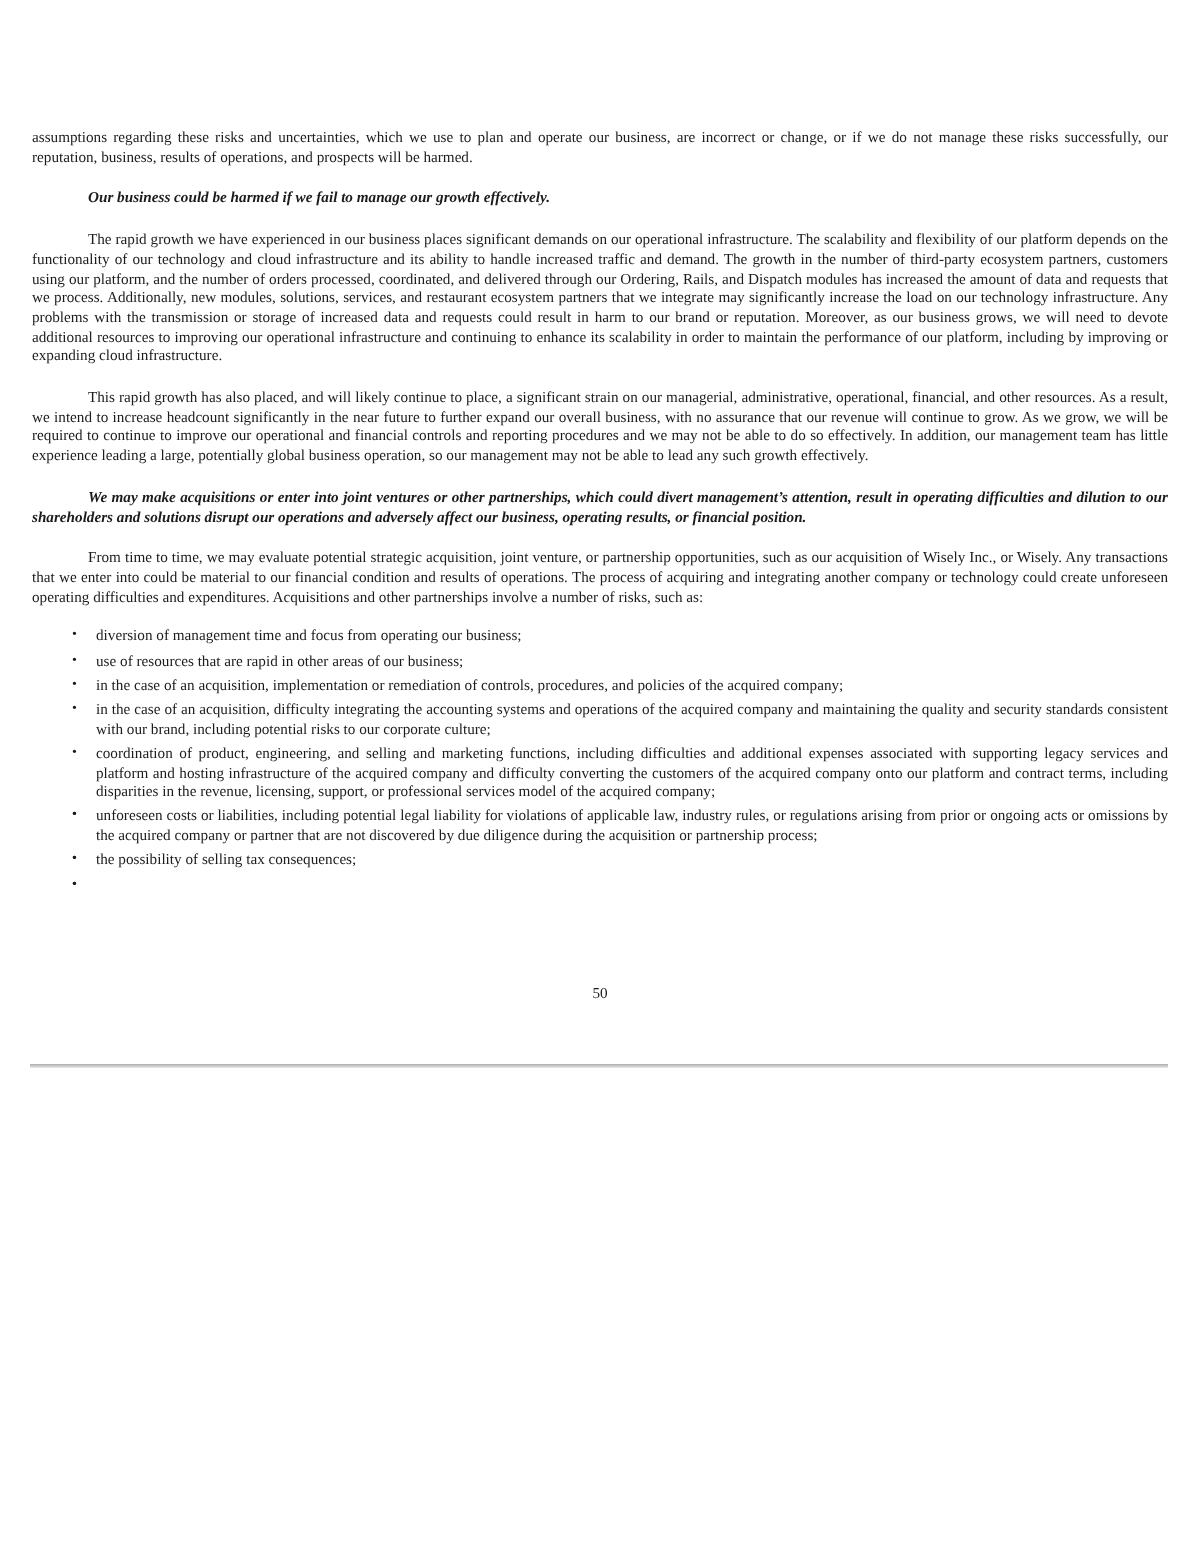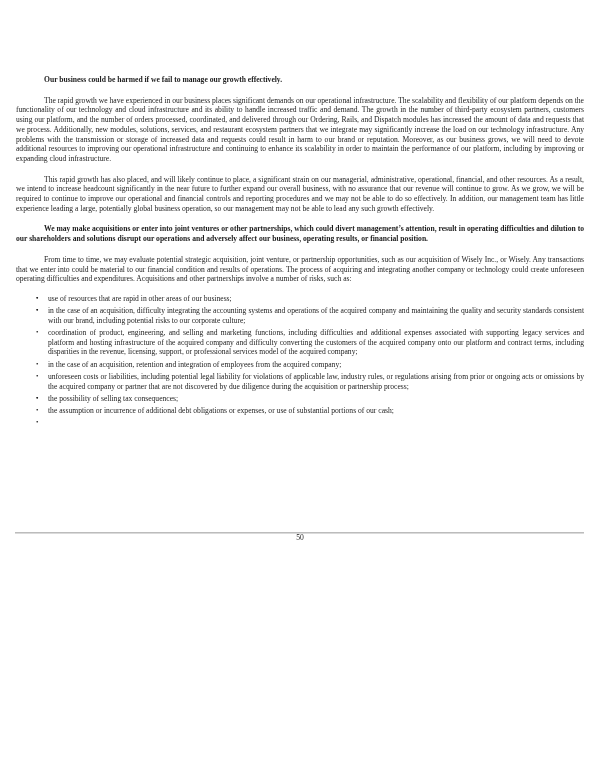--- a/index.html
+++ b/index.html
@@ -33,20 +33,21 @@
     text-align: justify;
   }
   .block {
     margin-top: 11px;
   }
   .indent {
     text-indent: 28px;
   }
   .heading {
     font-weight: bold;
+    font-style: italic;
   }
   .bullets {
     margin-top: 10px;
   }
   .bullet-item {
     position: relative;
     padding-left: 32px;
     margin-top: 2.5px;
     font-size: 7.6px;
     line-height: 9.7px;
@@ -54,21 +55,21 @@
   }
   .bullet-marker {
     position: absolute;
     left: 20px;
     top: 0;
     font-size: 7px;
     line-height: 9.7px;
   }
   .page-number {
     position: absolute;
-    top: 533px;
+    top: 492px;
     left: 0;
     width: 100%;
     text-align: center;
     font-size: 7.6px;
     line-height: 9.7px;
   }
   .footer-rule {
     position: absolute;
     top: 532px;
     left: 15px;
@@ -76,68 +77,69 @@
     height: 2px;
     background: linear-gradient(to bottom, #adadad, #e9e9e9);
   }
 </style>
 </head>
 <body>
 
 <div class="page">
   <div class="content">
 
+    <p class="para">assumptions regarding these risks and uncertainties, which we use to plan and operate our business, are incorrect or change, or if we do not manage these risks successfully, our reputation, business, results of operations, and prospects will be harmed.</p>
 
     <p class="para block indent heading">Our business could be harmed if we fail to manage our growth effectively.</p>
 
     <p class="para block indent">The rapid growth we have experienced in our business places significant demands on our operational infrastructure. The scalability and flexibility of our platform depends on the functionality of our technology and cloud infrastructure and its ability to handle increased traffic and demand. The growth in the number of third-party ecosystem partners, customers using our platform, and the number of orders processed, coordinated, and delivered through our Ordering, Rails, and Dispatch modules has increased the amount of data and requests that we process. Additionally, new modules, solutions, services, and restaurant ecosystem partners that we integrate may significantly increase the load on our technology infrastructure. Any problems with the transmission or storage of increased data and requests could result in harm to our brand or reputation. Moreover, as our business grows, we will need to devote additional resources to improving our operational infrastructure and continuing to enhance its scalability in order to maintain the performance of our platform, including by improving or expanding cloud infrastructure.</p>
 
     <p class="para block indent">This rapid growth has also placed, and will likely continue to place, a significant strain on our managerial, administrative, operational, financial, and other resources. As a result, we intend to increase headcount significantly in the near future to further expand our overall business, with no assurance that our revenue will continue to grow. As we grow, we will be required to continue to improve our operational and financial controls and reporting procedures and we may not be able to do so effectively. In addition, our management team has little experience leading a large, potentially global business operation, so our management may not be able to lead any such growth effectively.</p>
 
     <p class="para block indent heading">We may make acquisitions or enter into joint ventures or other partnerships, which could divert management’s attention, result in operating difficulties and dilution to our shareholders and solutions disrupt our operations and adversely affect our business, operating results, or financial position.</p>
 
     <p class="para block indent">From time to time, we may evaluate potential strategic acquisition, joint venture, or partnership opportunities, such as our acquisition of Wisely Inc., or Wisely. Any transactions that we enter into could be material to our financial condition and results of operations. The process of acquiring and integrating another company or technology could create unforeseen operating difficulties and expenditures. Acquisitions and other partnerships involve a number of risks, such as:</p>
 
     <div class="bullets">
       <div class="bullet-item">
         <span class="bullet-marker">•</span>
+        <span>diversion of management time and focus from operating our business;</span>
       </div>
       <div class="bullet-item">
         <span class="bullet-marker">•</span>
         <span>use of resources that are rapid in other areas of our business;</span>
       </div>
       <div class="bullet-item">
         <span class="bullet-marker">•</span>
+        <span>in the case of an acquisition, implementation or remediation of controls, procedures, and policies of the acquired company;</span>
       </div>
       <div class="bullet-item">
         <span class="bullet-marker">•</span>
         <span>in the case of an acquisition, difficulty integrating the accounting systems and operations of the acquired company and maintaining the quality and security standards consistent with our brand, including potential risks to our corporate culture;</span>
       </div>
       <div class="bullet-item">
         <span class="bullet-marker">•</span>
         <span>coordination of product, engineering, and selling and marketing functions, including difficulties and additional expenses associated with supporting legacy services and platform and hosting infrastructure of the acquired company and difficulty converting the customers of the acquired company onto our platform and contract terms, including disparities in the revenue, licensing, support, or professional services model of the acquired company;</span>
       </div>
       <div class="bullet-item">
         <span class="bullet-marker">•</span>
-        <span>in the case of an acquisition, retention and integration of employees from the acquired company;</span>
       </div>
       <div class="bullet-item">
         <span class="bullet-marker">•</span>
         <span>unforeseen costs or liabilities, including potential legal liability for violations of applicable law, industry rules, or regulations arising from prior or ongoing acts or omissions by the acquired company or partner that are not discovered by due diligence during the acquisition or partnership process;</span>
       </div>
       <div class="bullet-item">
         <span class="bullet-marker">•</span>
       </div>
       <div class="bullet-item">
         <span class="bullet-marker">•</span>
         <span>the possibility of selling tax consequences;</span>
       </div>
       <div class="bullet-item">
         <span class="bullet-marker">•</span>
-        <span>the assumption or incurrence of additional debt obligations or expenses, or use of substantial portions of our cash;</span>
       </div>
       <div class="bullet-item">
         <span class="bullet-marker">•</span>
       </div>
     </div>
 
   </div>
 
   <div class="page-number">50</div>
   <div class="footer-rule"></div>

